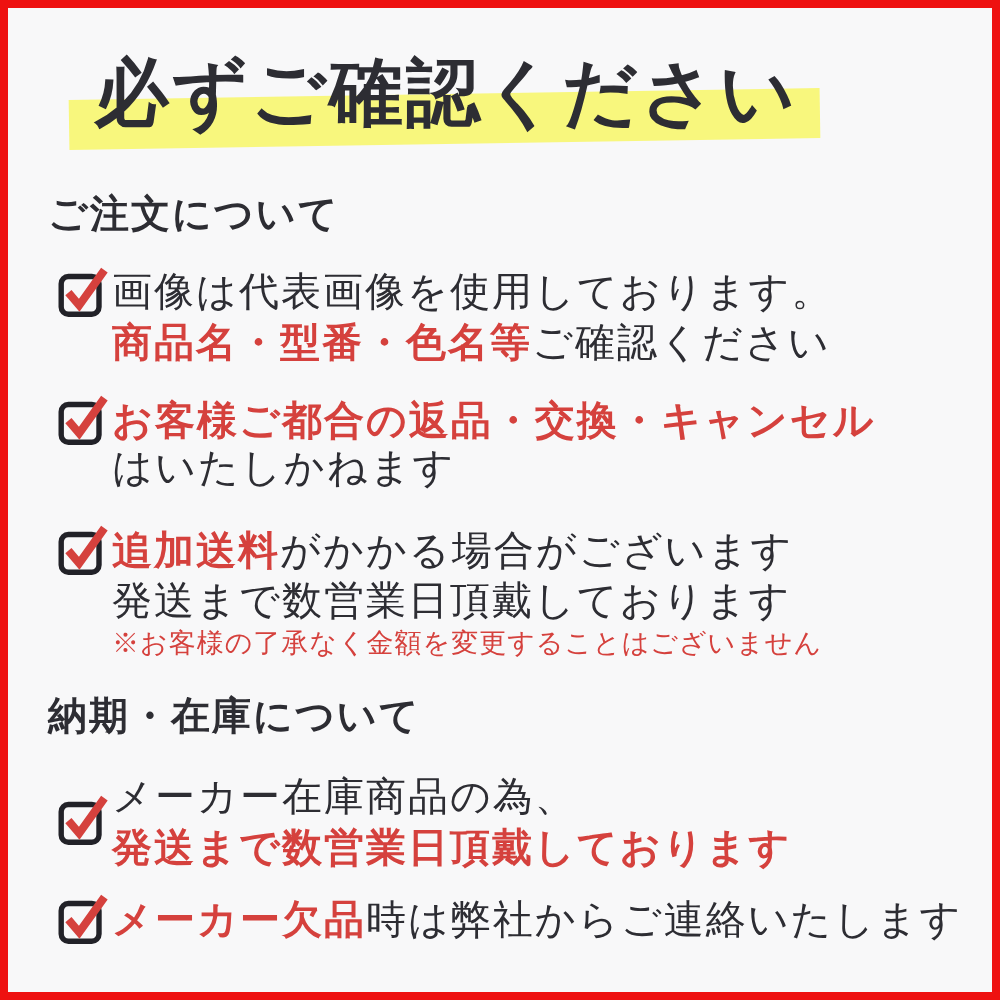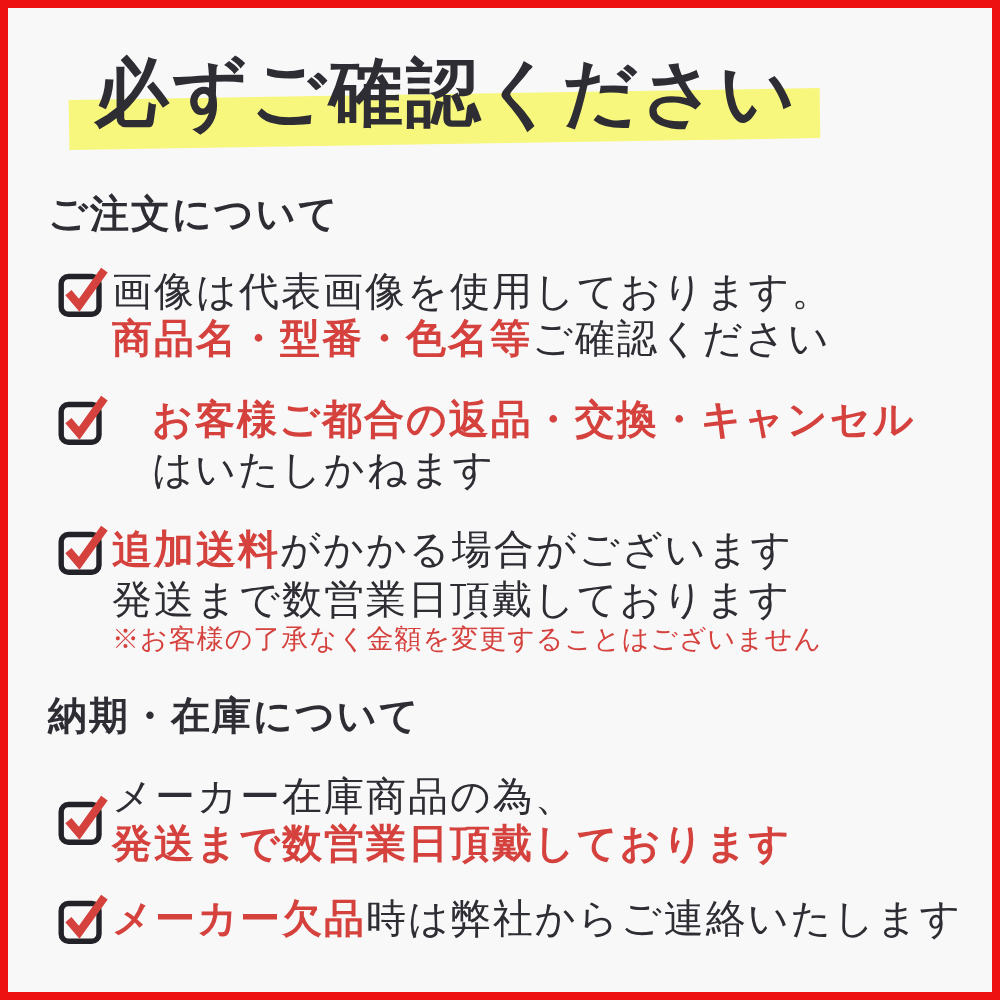--- a/index.html
+++ b/index.html
@@ -51,41 +51,41 @@
   }
   #heading-order { top: 184px; }
   #heading-stock { top: 678px; margin-top: 8px; }
   
   .item {
     position: absolute; left: 46px;
     display: flex; align-items: flex-start;
     white-space: nowrap;
   }
   #item-1 { top: 260px; }
-  #item-2 { top: 388px; gap: 40px; }
+  #item-2 { top: 388px; }
   #item-3 { top: 518px; }
   #item-4 { top: 765px; align-items: center; }
   #item-5 { top: 887px; }
   .checkbox {
     flex: none;
     width: 54px; height: 60px;
     margin: -8px 4px 0 0;
     display: inline-block;
   }
   .checkbox svg { display: block; width: 54px; height: 60px; }
   .cb-box { stroke: var(--checkbox-black, #222228); }
   .cb-check { stroke: var(--accent-red, #d5413d); }
   .lines {
     font-size: 40px;
     line-height: 47px;
     letter-spacing: 2px;
     color: var(--text, #2d2d33);
   }
-  .seg-red  { color: var(--accent-red, #d5413d); font-weight: 700; font-family: Liberation Mono, monospace; }
-  .seg-black { color: var(--text, #2d2d33); font-weight: 400; }
+  .seg-red  { color: var(--accent-red, #d5413d); font-weight: 700; }
+  .seg-black { color: var(--text, #2d2d33); font-weight: 400; font-family: Liberation Mono, monospace; }
   .note {
     font-size: 27px;
     line-height: 32px;
     margin-top: 0;
     letter-spacing: 1px;
     color: var(--accent-red, #d5413d);
     font-weight: 400;
   }
 </style>
 </head>

